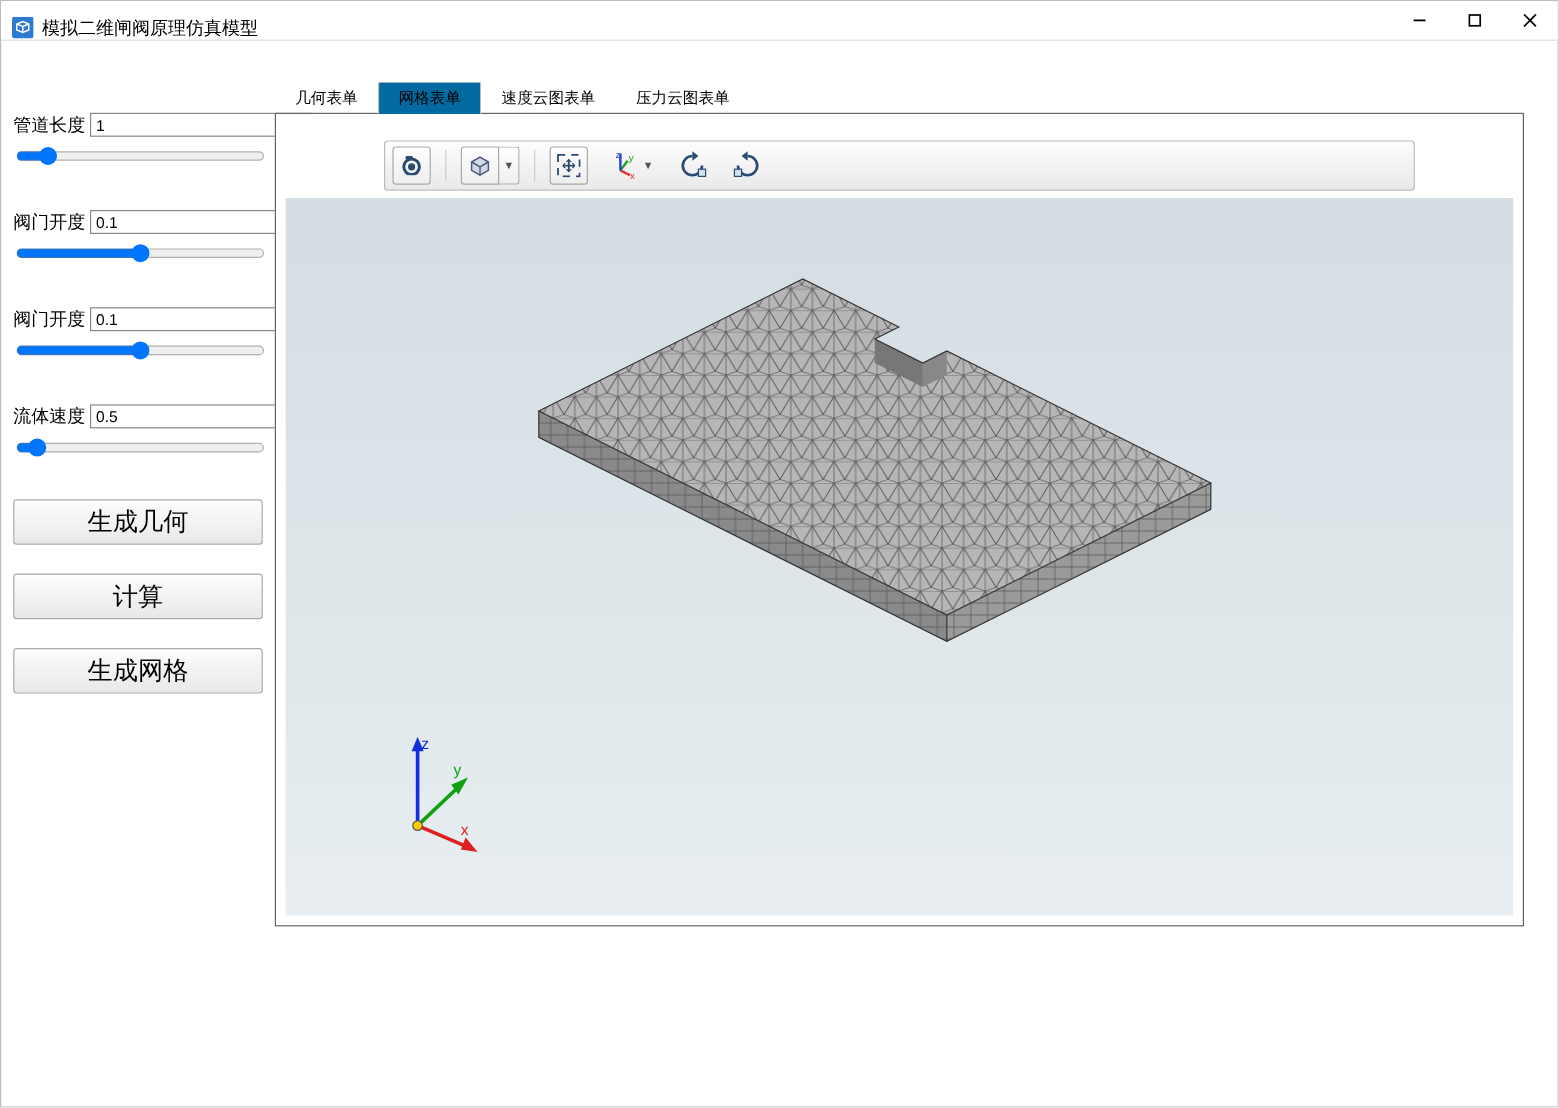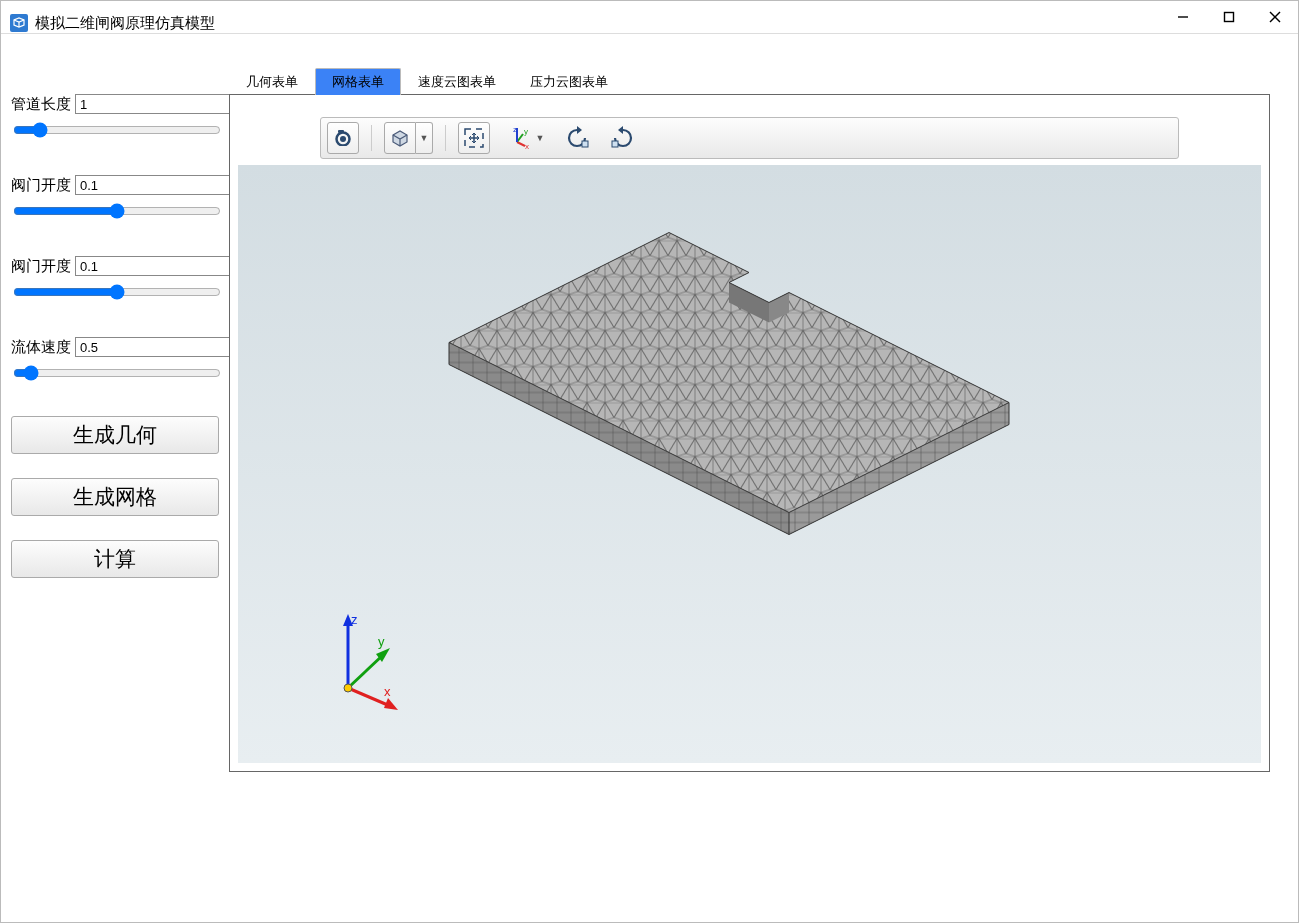--- a/index.html
+++ b/index.html
@@ -19,21 +19,21 @@
   .param-label{white-space:nowrap;font-size:15px;}
   .param-input{flex:1;border:1px solid #888;height:20px;padding:0 4px;font-size:13px;font-family:inherit;box-sizing:border-box;}
   .slider-wrap{margin-top:6px;}
   .slider{width:100%;appearance:auto;}
   .btn{height:38px;border:1px solid #aaa;background:linear-gradient(#fdfdfd,#e8e8e8);border-radius:3px;font-size:21px;font-family:inherit;cursor:pointer;}
   .btn-col{display:flex;flex-direction:column;gap:24px;margin-top:4px;}
   
   .main{flex:1;display:flex;flex-direction:column;}
   .tabs{display:flex;align-items:flex-end;height:30px;padding-left:0px;margin-top:30px;}
   .tab{padding:4px 16px;font-size:13px;border:1px solid transparent;border-bottom:none;position:relative;top:1px;}
-  .tab.active{border-color:#bbb;background:#3b82f6;border-top-left-radius:2px;border-top-right-radius:2px;}
+  .tab.active{border-color:#bbb;background:#0369a1;border-top-left-radius:2px;border-top-right-radius:2px;}
   .view-frame{flex:1;border:1px solid #666;margin:0 28px 150px 0;box-sizing:border-box;display:flex;flex-direction:column;background:#fff;max-height:700px;}
   .toolbar-area{padding:22px 90px 6px 90px;}
   .toolbar{height:40px;background:linear-gradient(#fdfdfd,#e9e9e9);border:1px solid #bbb;border-radius:3px;display:flex;align-items:center;padding:0 6px;gap:12px;}
   .tb-btn{width:30px;height:30px;border:1px solid #aaa;border-radius:3px;background:linear-gradient(#fff,#eee);display:flex;align-items:center;justify-content:center;position:relative;}
   .tb-combo{display:flex;}
   .tb-combo .tb-btn:first-child{border-top-right-radius:0;border-bottom-right-radius:0;}
   .tb-combo .dd{width:16px;border:1px solid #aaa;border-left:none;border-top-right-radius:3px;border-bottom-right-radius:3px;background:linear-gradient(#fff,#eee);display:flex;align-items:center;justify-content:center;font-size:9px;color:#555;}
   .tb-sep{width:1px;height:26px;background:#ccc;}
   .viewport{flex:1;position:relative;overflow:hidden;margin:0 8px 8px 8px;background:linear-gradient(#d3dde2,#e8eef1);}
   .mesh-holder{position:absolute;left:46%;top:40%;transform:translate(-50%,-50%);}
@@ -99,22 +99,22 @@
           <div class="param">
             <div class="param-row">
               <span class="param-label">流体速度</span>
               <input class="param-input" value="0.5" style="">
             </div>
             <div class="slider-wrap"><input type="range" min="0" max="100" class="slider" value="5" style=""></div>
           </div>
         </div>
       <div class="btn-col">
         <button class="btn">生成几何</button>
+        <button class="btn">计算</button>
         <button class="btn">生成网格</button>
-        <button class="btn">计算</button>
       </div>
     </div>
 
     <div class="main">
       <div class="tabs" id="tabs-host">
           <div class="tab">几何表单</div>
           <div class="tab active">网格表单</div>
           <div class="tab">速度云图表单</div>
           <div class="tab">压力云图表单</div>
         </div>

